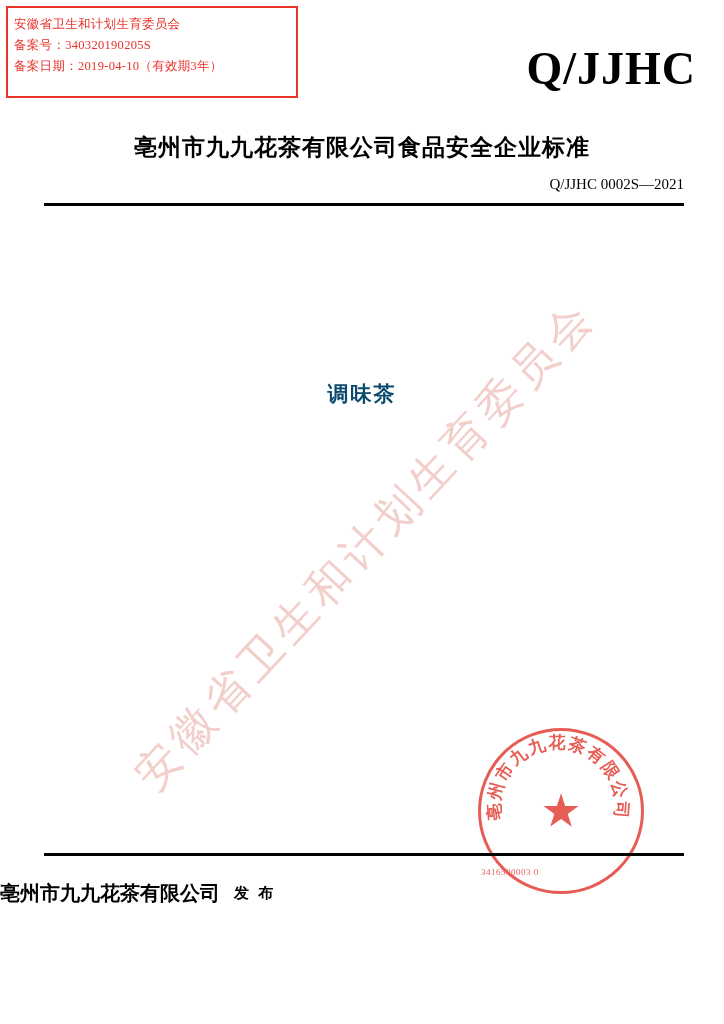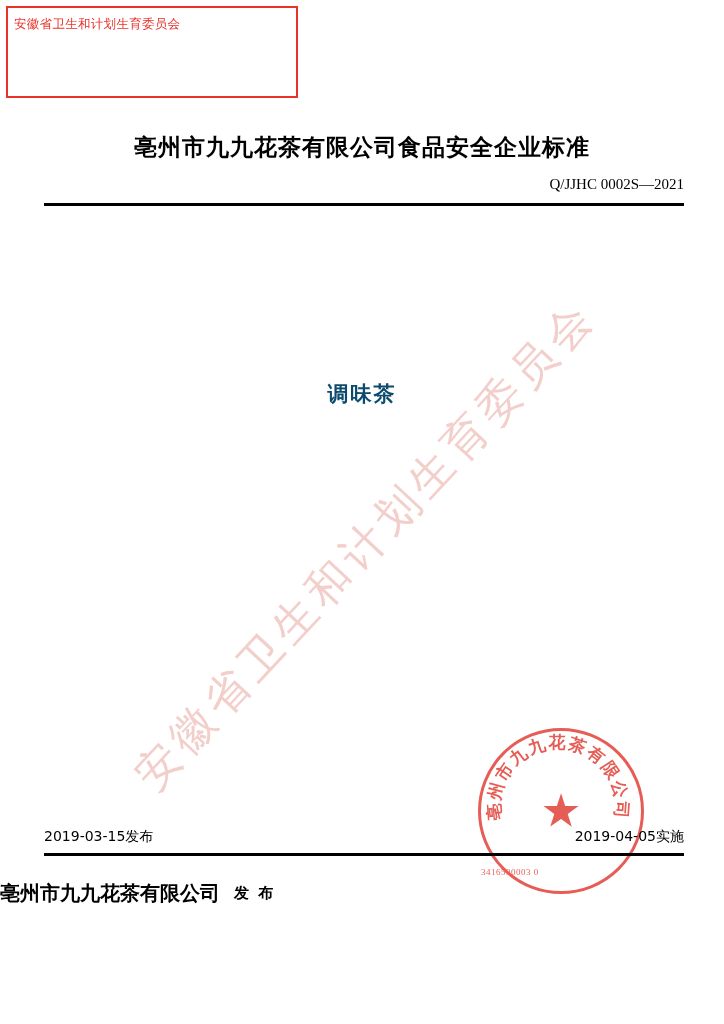--- a/index.html
+++ b/index.html
@@ -206,22 +206,25 @@
     vertical-align: 2px;
   }
 </style>
 </head>
 <body>
 
 <div class="page">
 
   <div class="reg-box">
     <div>安徽省卫生和计划生育委员会</div>
+    <div>备案号：340320190205S</div>
+    <div>备案日期：2019-04-10（有效期3年）</div>
   </div>
 
+  <div class="logo">Q/JJHC</div>
 
   <div class="std-title">亳州市九九花茶有限公司食品安全企业标准</div>
   <div class="std-code">Q/JJHC 0002S—2021</div>
   <div class="rule"></div>
 
   <div class="product-name">调味茶</div>
 
   <div class="watermark">安徽省卫生和计划生育委员会</div>
 
   <div class="seal">
@@ -230,23 +233,19 @@
         <path id="arcpath" d="M 20,86 A 58,58 0 1 1 134,86"></path>
       </defs>
       <text>
         <textPath href="#arcpath" startOffset="50%" text-anchor="middle">亳州市九九花茶有限公司</textPath>
       </text>
     </svg>
     <div class="star">★</div>
     <div class="seal-bottom">3416590003 0</div>
   </div>
 
-  <div class="dates">
-    <span class="date-issue">2019-03-15发布</span>
-    <span class="date-effect">2019-04-05实施</span>
-  </div>
   <div class="rule2"></div>
 
   <div class="publisher">
     <span>亳州市九九花茶有限公司</span><span class="pub-verb">发 布</span>
   </div>
 
 </div>
 
 </body></html>

